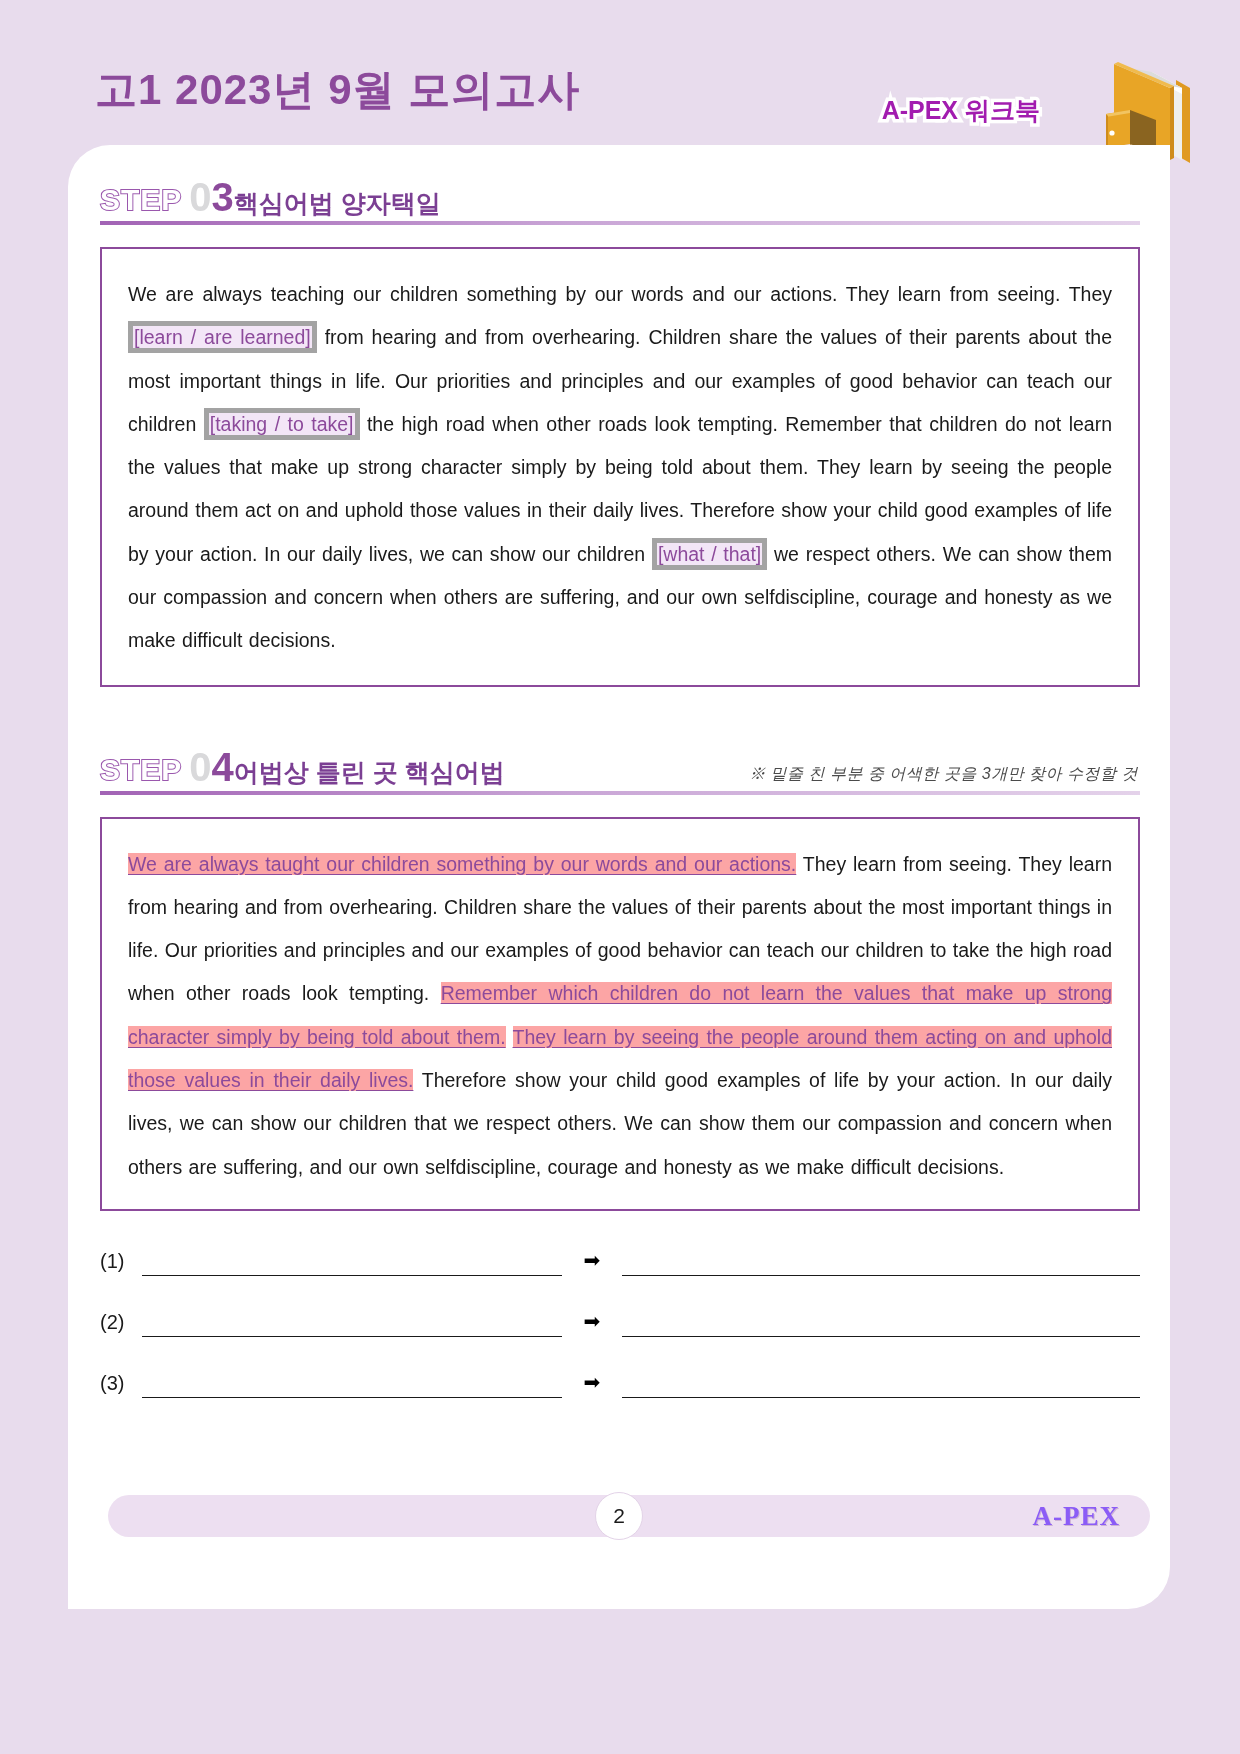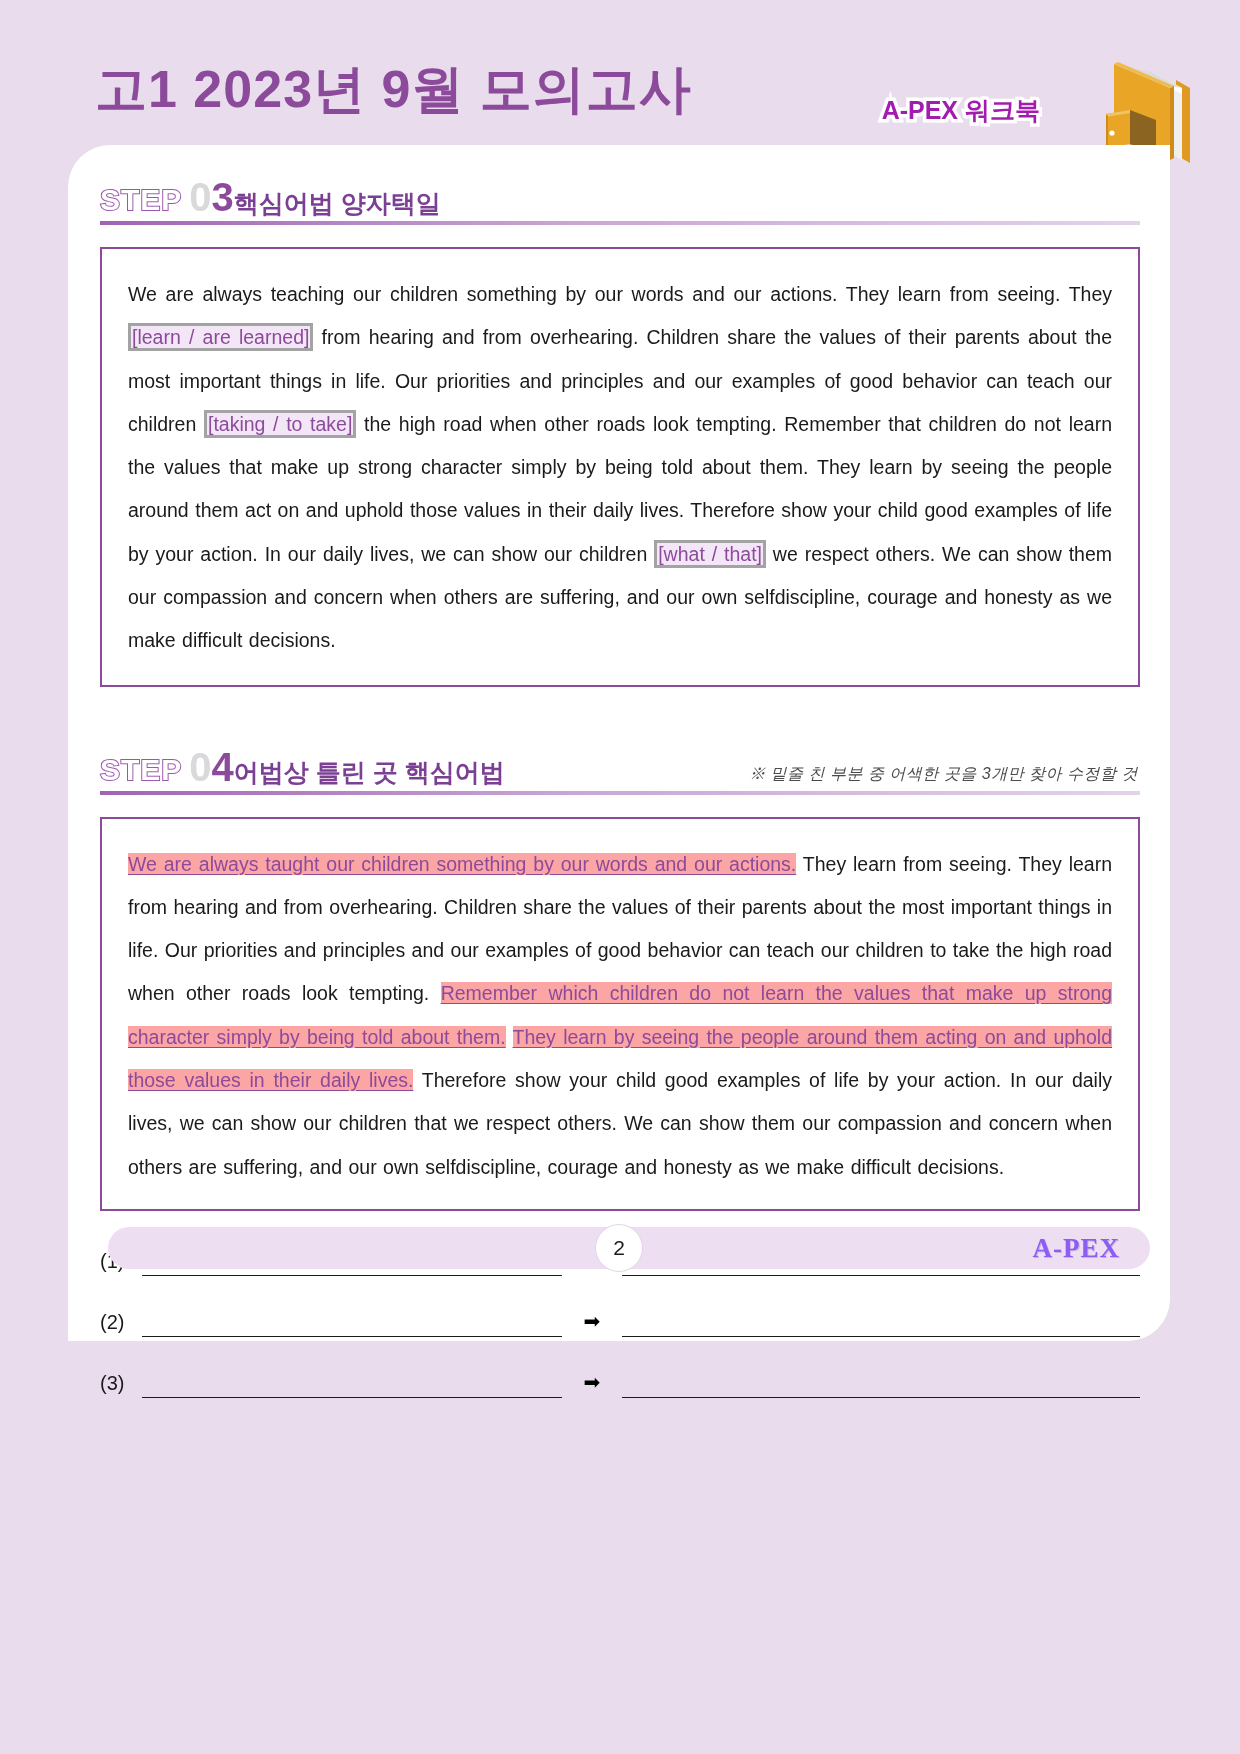--- a/index.html
+++ b/index.html
@@ -20,21 +20,21 @@
     position: absolute;
     top: 0; left: 0;
     width: 1240px;
     height: 165px;
   }
   .doc-title {
     position: absolute;
     left: 95px;
     top: 90px;
     transform: translateY(-50%);
-    font-size: 52px;
+    font-size: 42px;
     font-weight: bold;
     color: #8c4a9b;
     letter-spacing: 1px;
     white-space: nowrap;
   }
   .brand-tag {
     position: absolute;
     right: 200px;
     top: 110px;
     transform: translateY(-50%);
@@ -55,21 +55,21 @@
     width: 140px;
     height: 135px;
   }
 
   
   .sheet {
     position: absolute;
     left: 68px;
     top: 145px;
     width: 1102px;
-    height: 1196px;
+    height: 1464px;
     background: #ffffff;
     border-top-left-radius: 42px;
     border-bottom-right-radius: 42px;
   }
 
   
   .step-header {
     position: relative;
     margin: 0 30px 0 32px;
     padding-bottom: 8px;
@@ -137,21 +137,21 @@
     color: #1a1a1a;
     text-align: justify;
     text-justify: inter-word;
     word-spacing: 1px;
   }
   .passage.step4 { padding-bottom: 20px; }
 
   .choice {
     color: #8c4a9b;
     background: #f3e6f7;
-    border: 3px solid #a3a3a3;
+    border: 5px solid #a3a3a3;
     padding: 0 1px;
     white-space: nowrap;
   }
   .ul-mark {
     color: #8c4a9b;
     background: #fca5a5;
     text-decoration: underline;
     text-decoration-color: #8c4a9b;
     text-underline-offset: 3px;
   }

